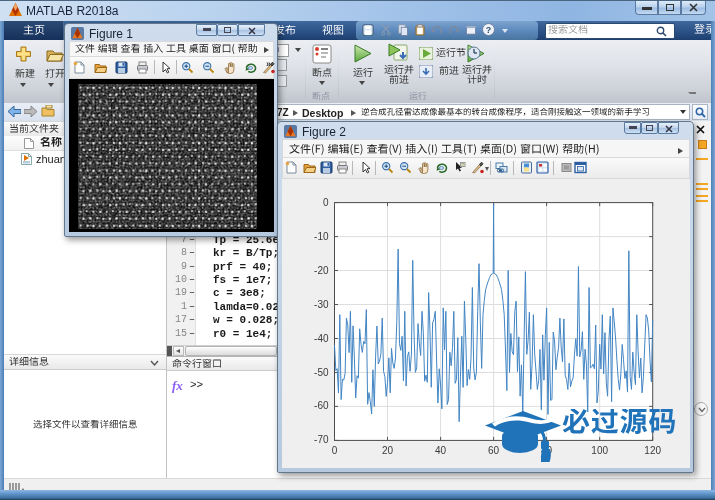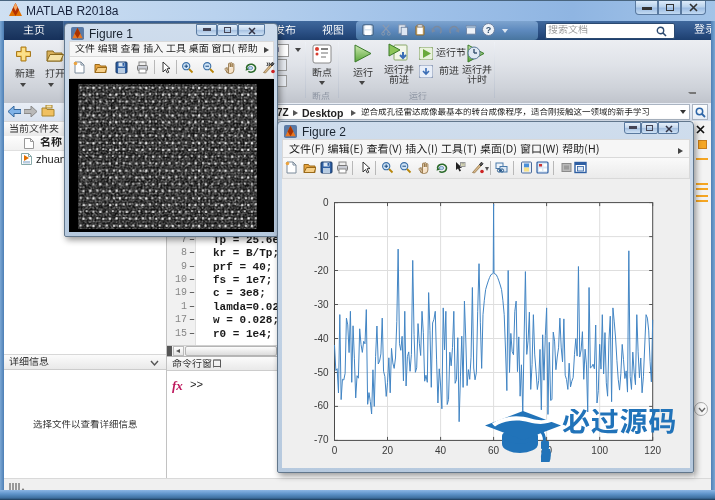--- a/index.html
+++ b/index.html
@@ -57,21 +57,21 @@
 .ldash { position:absolute; left:22px; font-family:"Liberation Mono",monospace; font-size:10px; color:#333; }
 .cline { position:absolute; left:46px; font-family:"Liberation Mono",monospace; font-size:11px; font-weight:bold; color:#1a1a1a; white-space:pre; }
 
 
 #hscroll { left:167px; top:345px; width:110px; height:11px; background:#f0f0f0; border-top:1px solid #d0d0d0; }
 
 #cmdhead { left:167px; top:356px; width:544px; height:15px;
   background:linear-gradient(to bottom,#fbfbfb,#e9e9e9); border-bottom:1px solid #cccccc; border-top:1px solid #b6b6b6;
   font-size:10px; color:#333; line-height:14px; padding-left:5px; }
 #cmdbody { left:167px; top:371px; width:544px; height:107px; background:#fff; }
-#fx { left:5px; top:7px; font-family:"Liberation Serif",serif; font-style:italic; font-weight:bold; font-size:13px; color:#be185d; }
+#fx { left:5px; top:7px; font-family:"Liberation Serif",serif; font-style:italic; font-weight:bold; font-size:13px; color:#8b5cf6; }
 #prompt { left:23px; top:8px; font-family:"Liberation Mono",monospace; font-size:11px; color:#222; }
 
 
 #rightstrip { left:694px; top:121px; width:17px; height:357px; background:#f3f3f3; }
 
 
 #statusbar { left:4px; top:478px; width:707px; height:12px; background:#f0f0f0; border-top:1px solid #d9d9d9; }
 
 
 #bl { left:0; top:21px; width:4px; height:475px; background:linear-gradient(to right,#7ba7d4,#4d7fb5); }

